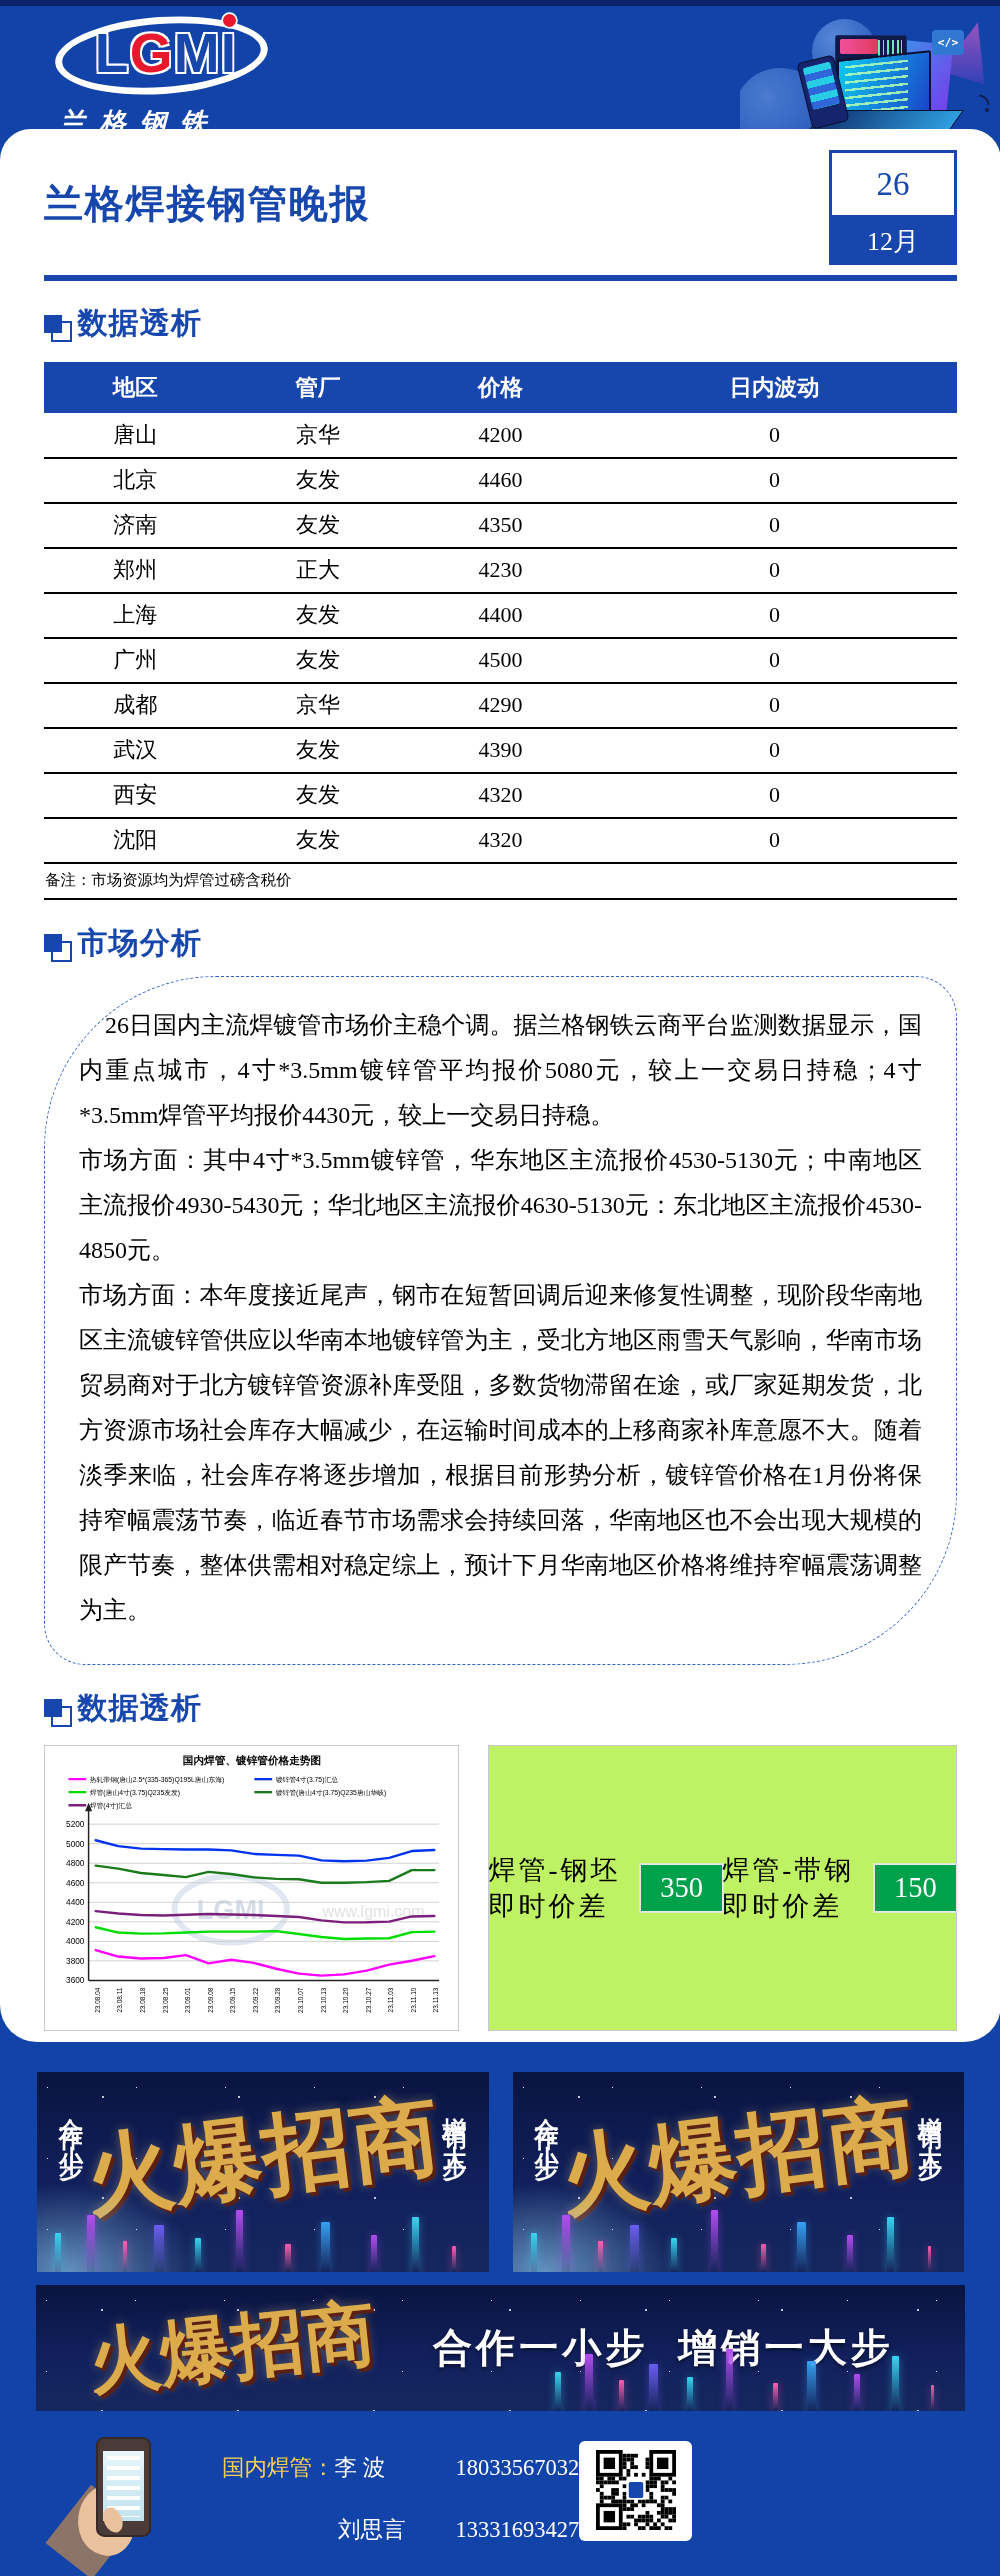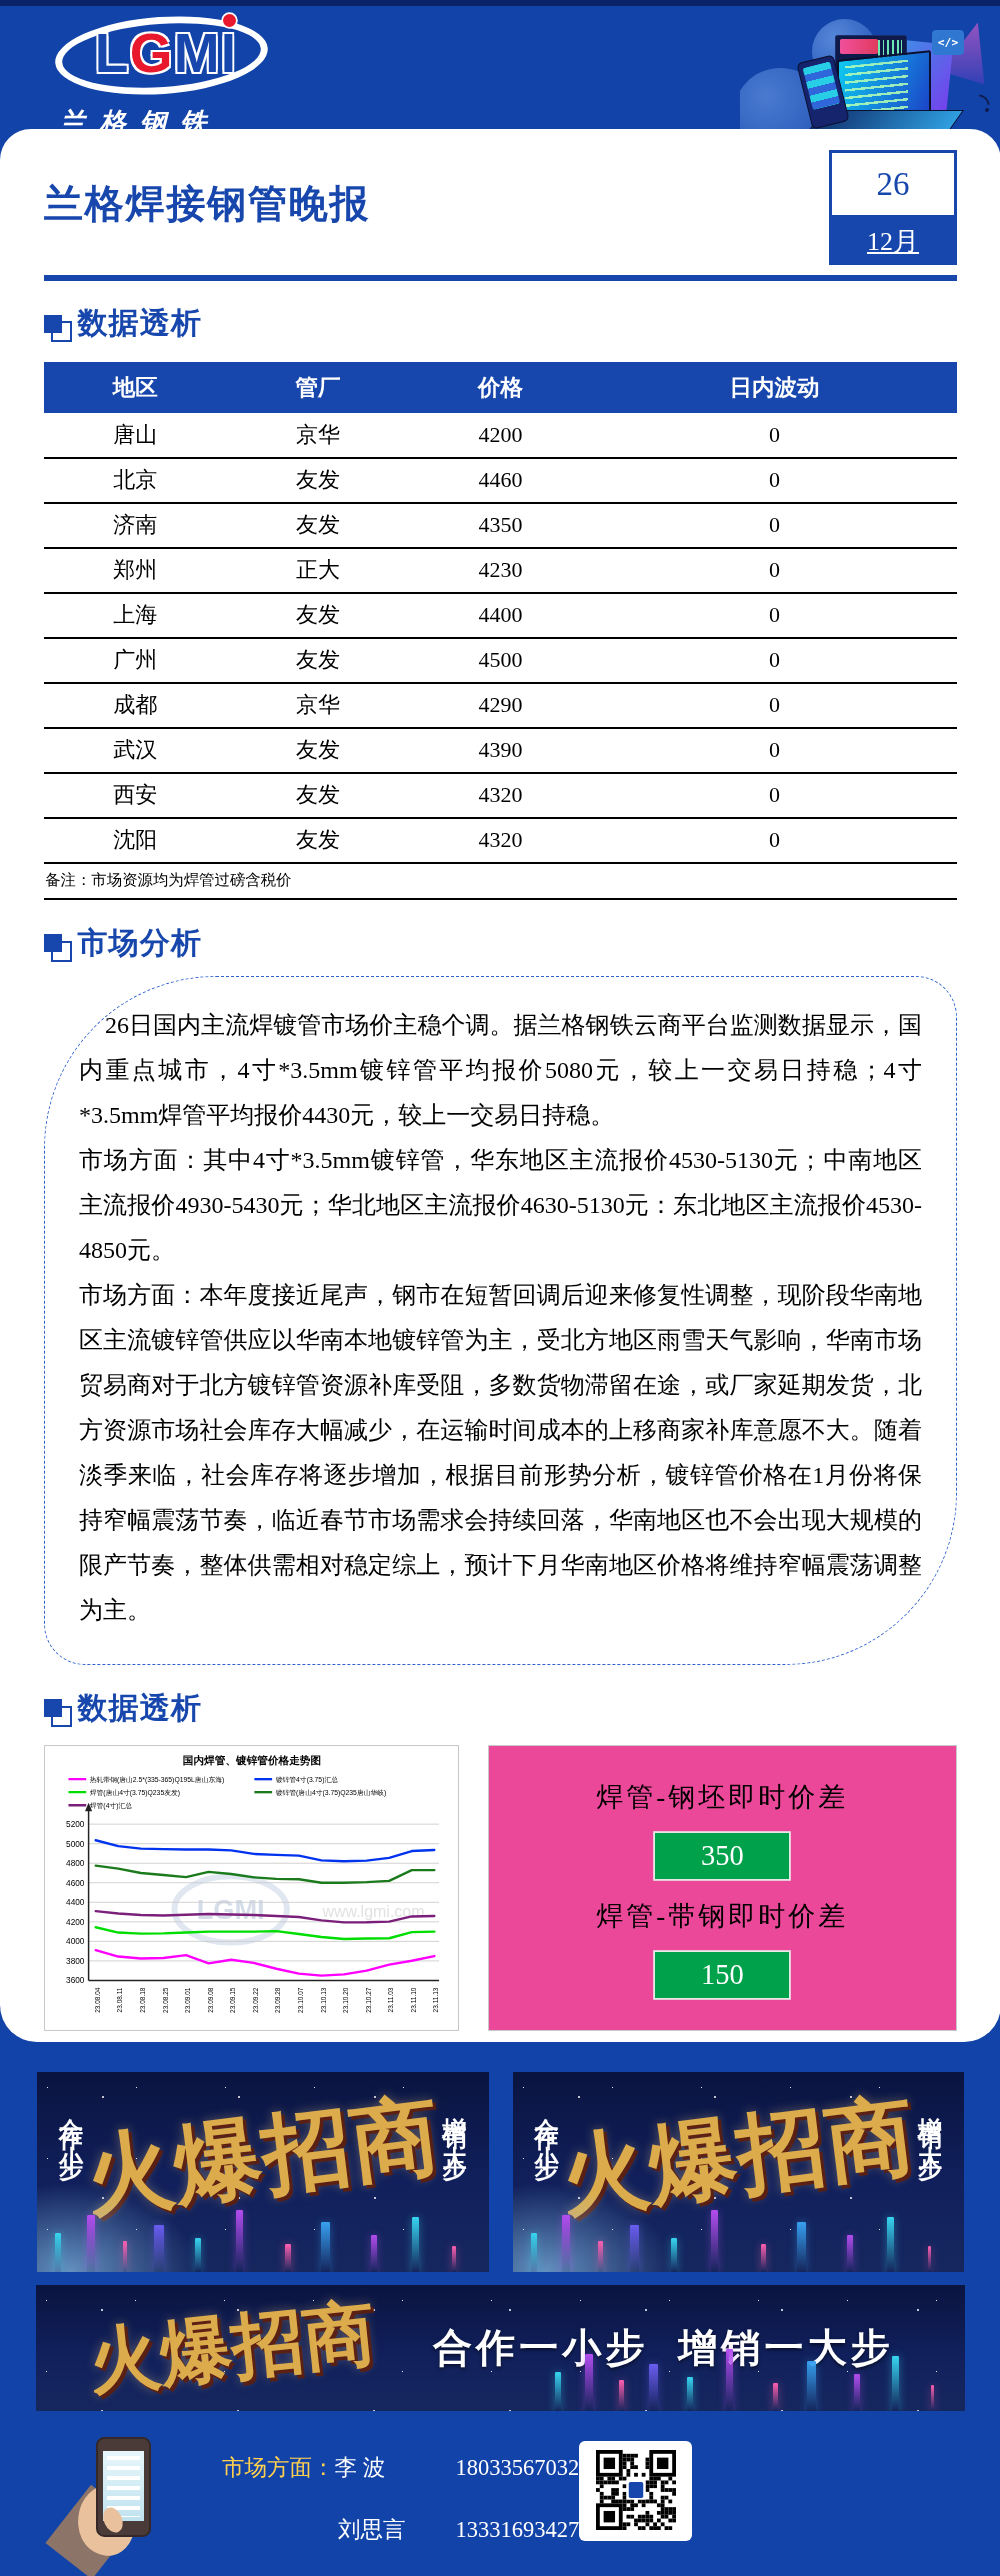--- a/index.html
+++ b/index.html
@@ -84,21 +84,21 @@
   .title-row { display:flex; justify-content:space-between; align-items:flex-start; height:120px; }
   .page-title {
     margin-top:27px; color:var(--brand-blue,#1747AC); font-size:39px; font-weight:900;
     letter-spacing:1.8px; font-family:"Liberation Sans",sans-serif;
   }
   .date-box { width:128px; }
   .date-day { height:68px; background:#fff; border:3.6px solid var(--brand-blue,#1747AC);
     color:var(--brand-blue,#1747AC); font:33px "Liberation Serif",serif;
     display:flex; align-items:center; justify-content:center; }
   .date-month { height:47px; background:var(--brand-blue,#1747AC); color:#fff;
-    font:26px "Liberation Serif",serif; display:flex; align-items:center; justify-content:center;text-decoration:underline; }
+    font:26px "Liberation Serif",serif; display:flex; align-items:center; justify-content:center; }
   .divider { height:6px; background:var(--brand-blue,#1747AC); margin-top:4.7px; }
 
   .section-header { display:flex; align-items:center; gap:15.4px; margin-top:25px; height:36px; }
   .sec-icon { width:18px; height:18px; background:var(--brand-blue,#1747AC); position:relative; flex:0 0 auto; }
   .sec-icon::after { content:""; position:absolute; left:6.5px; top:6.5px; width:17px; height:17px;
     border:2.4px solid var(--brand-blue,#1747AC); background:transparent; }
   .section-header h2 { color:var(--brand-blue,#1747AC); font-size:30px; font-weight:900; letter-spacing:1.2px; }
 
   
   .price-table { width:100%; border-collapse:collapse; margin-top:20px; }
@@ -114,22 +114,22 @@
     margin-top:15.4px; border:1.8px dashed #2F62CF; border-radius:172px 41px 172px 41px;
     padding:26px 34px 31px; font:24px/45px "Liberation Serif",serif; color:#000;
   }
   .analysis-box p { margin:0; text-align:justify; }
   .analysis-box p.indent { text-indent:26px; }
 
   
   .cards-row { display:flex; gap:28.5px; margin-top:19px; }
   .chart-card { width:415px; height:286px; border:0.6px solid #c8c8c8; background:#fff;
     display:flex; align-items:center; justify-content:center; overflow:hidden; }
-  .spread-card { flex:1; height:286px; border:0.6px solid #c8c8c8; background:#ec4899;
-    display:flex; flex-direction:column; align-items:center; justify-content:space-evenly; padding:14.2px 0; }
+  .spread-card { flex:1; height:286px; border:0.6px solid #c8c8c8; background:#bef264;
+    display:flex; align-items:center; justify-content:space-evenly; padding:14.2px 0; }
   .spread-label { font:27px "Liberation Serif",serif; color:#000; letter-spacing:3px; }
   .spread-value { width:134px; height:46px; background:var(--accent-green,#00A14B); color:#fff;
     font:28.5px "Liberation Serif",serif; display:flex; align-items:center; justify-content:center;
     box-shadow:0 0 0 1.8px #e8e8e8; }
 
   
   .banner-bg {
     background:
       radial-gradient(circle 0.7px at 10.7px 15.4px, rgba(255,255,255,.9) 99%, transparent),
       radial-gradient(circle 0.6px at 38px 43px, rgba(255,255,255,.55) 99%, transparent),
@@ -450,21 +450,21 @@
   <footer class="footer">
     <div class="phone-illu">
       <div class="sleeve"></div>
       <div class="cuff"></div>
       <div class="hand"></div>
       <div class="phone-body"></div>
       <div class="phone-screen"></div>
       <div class="thumb"></div>
     </div>
     <div class="editor-block">
-      <span><em class="editor-label" style="font-style:normal">市场方面：</em><span>李 波</span></span>
+      <span><em class="editor-label" style="font-style:normal">国内焊管：</em><span>李 波</span></span>
       <span>18033567032</span>
       <span class="editor-name2">刘思言</span>
       <span>13331693427</span>
     </div>
     <div class="qr-box">
       <div id="qr"><svg xmlns="http://www.w3.org/2000/svg" width="80" height="80" viewBox="0 0 134.391 134.391">
             <rect x="44.800000000000004" y="6.4" width="6.4" height="6.4" fill="#000"></rect>
             <rect x="51.2" y="6.4" width="6.4" height="6.4" fill="#000"></rect>
             <rect x="57.6" y="6.4" width="6.4" height="6.4" fill="#000"></rect>
             <rect x="64" y="6.4" width="6.4" height="6.4" fill="#000"></rect>

